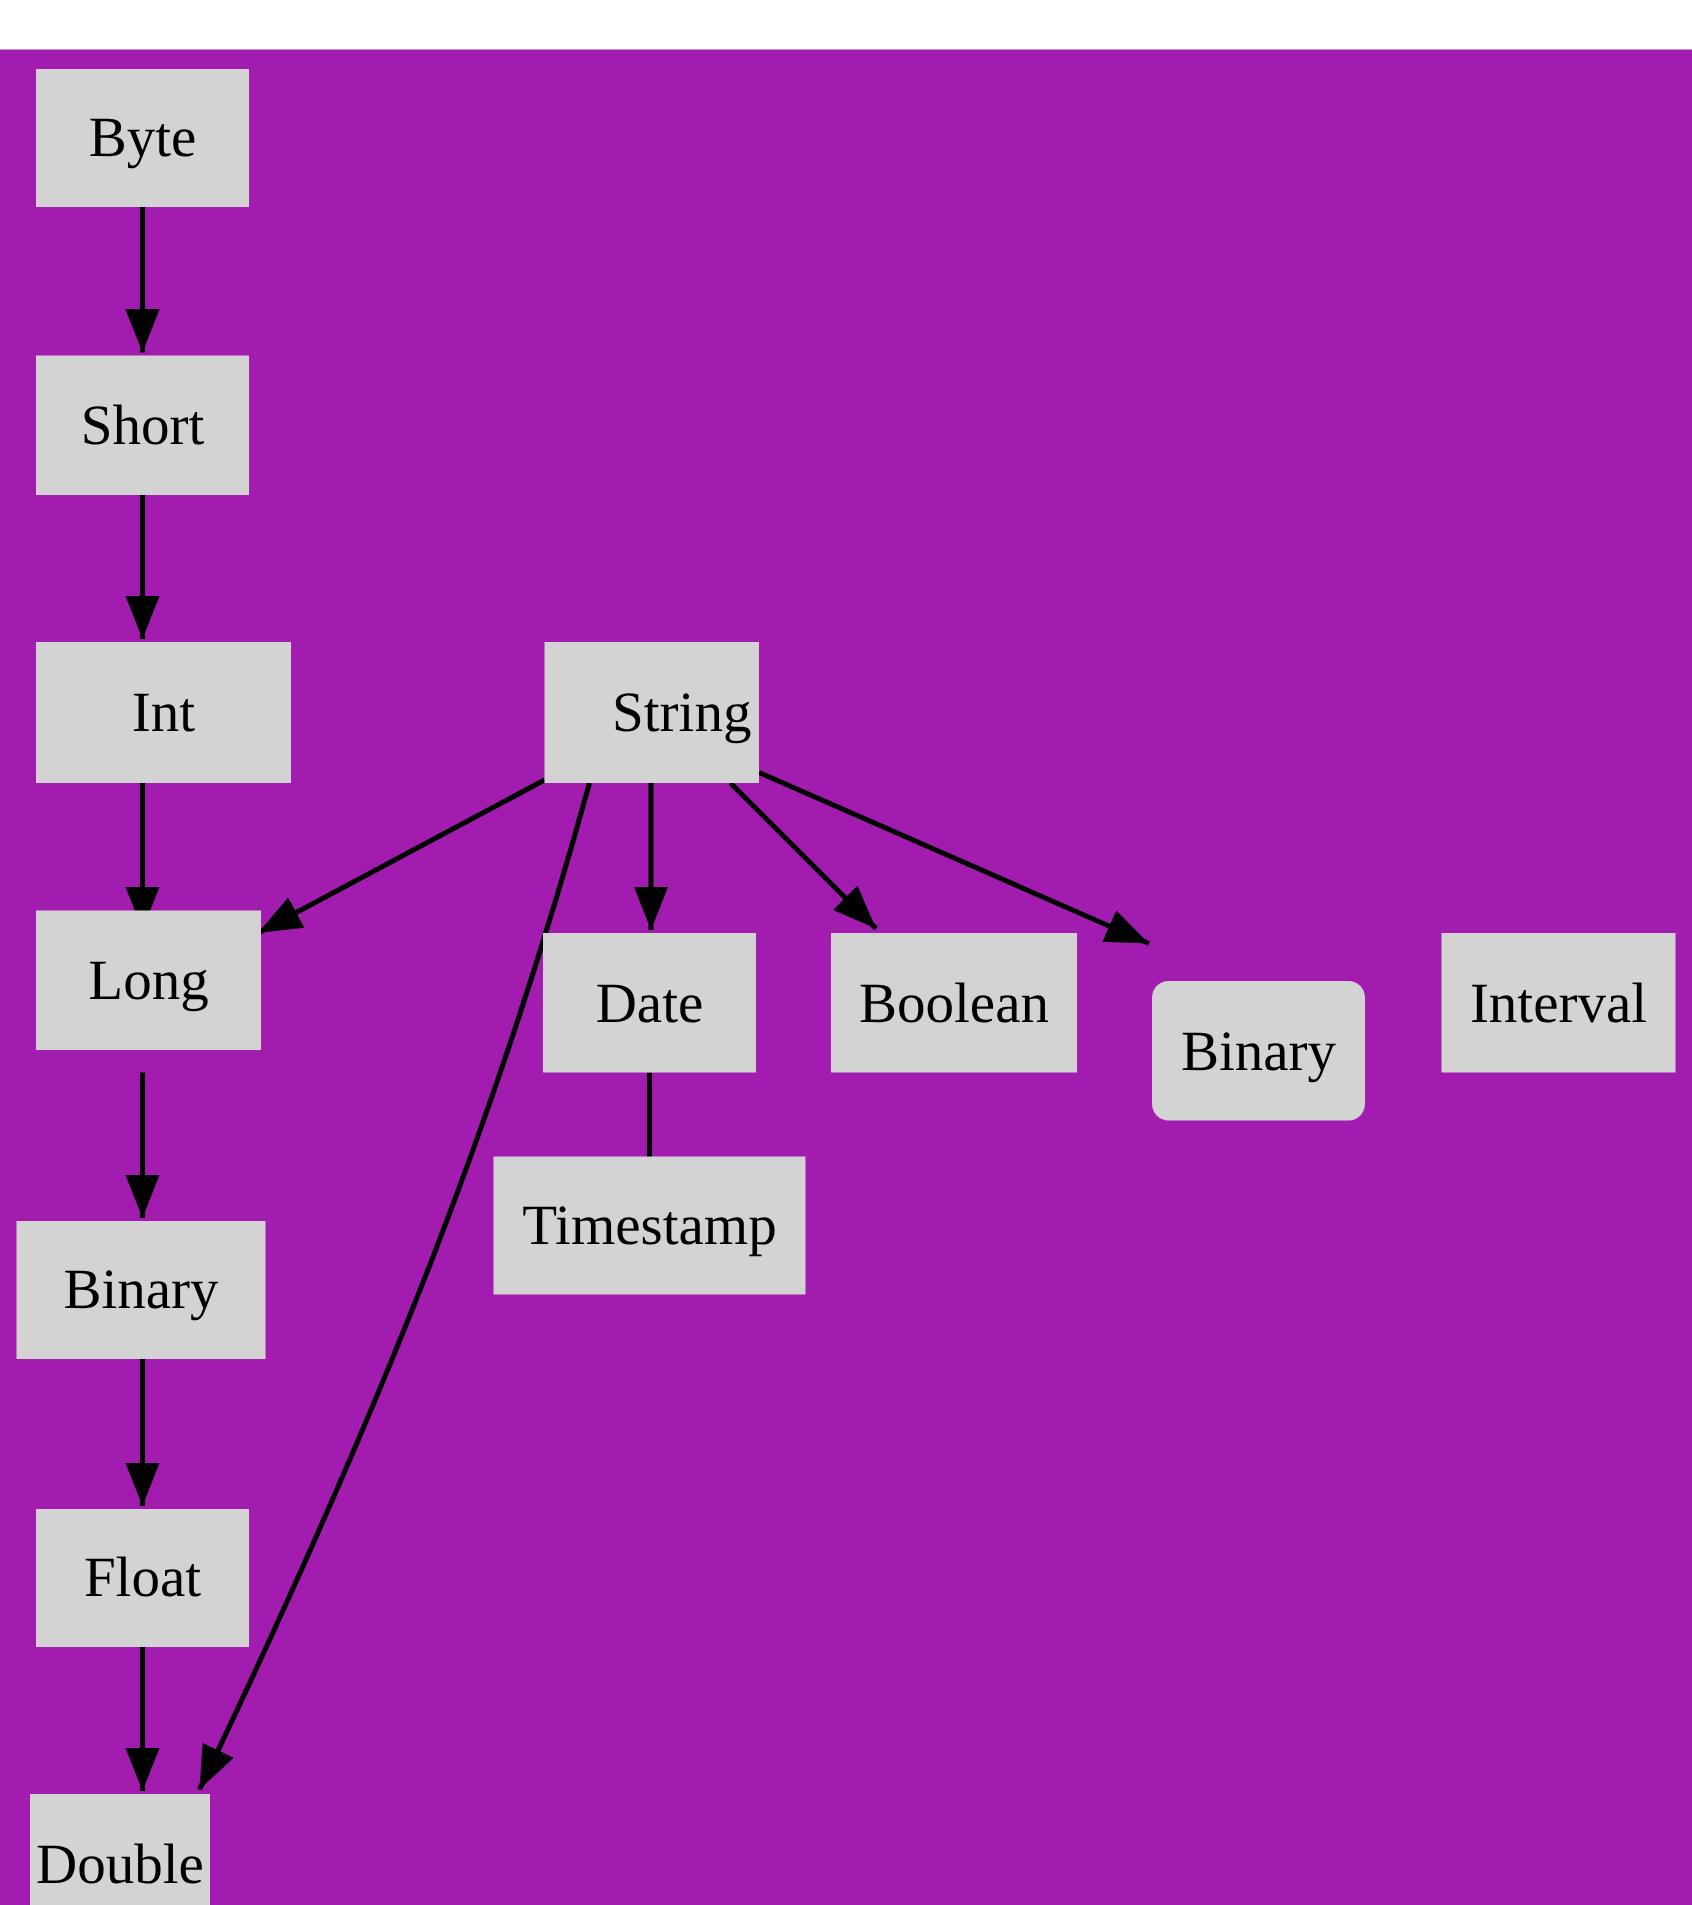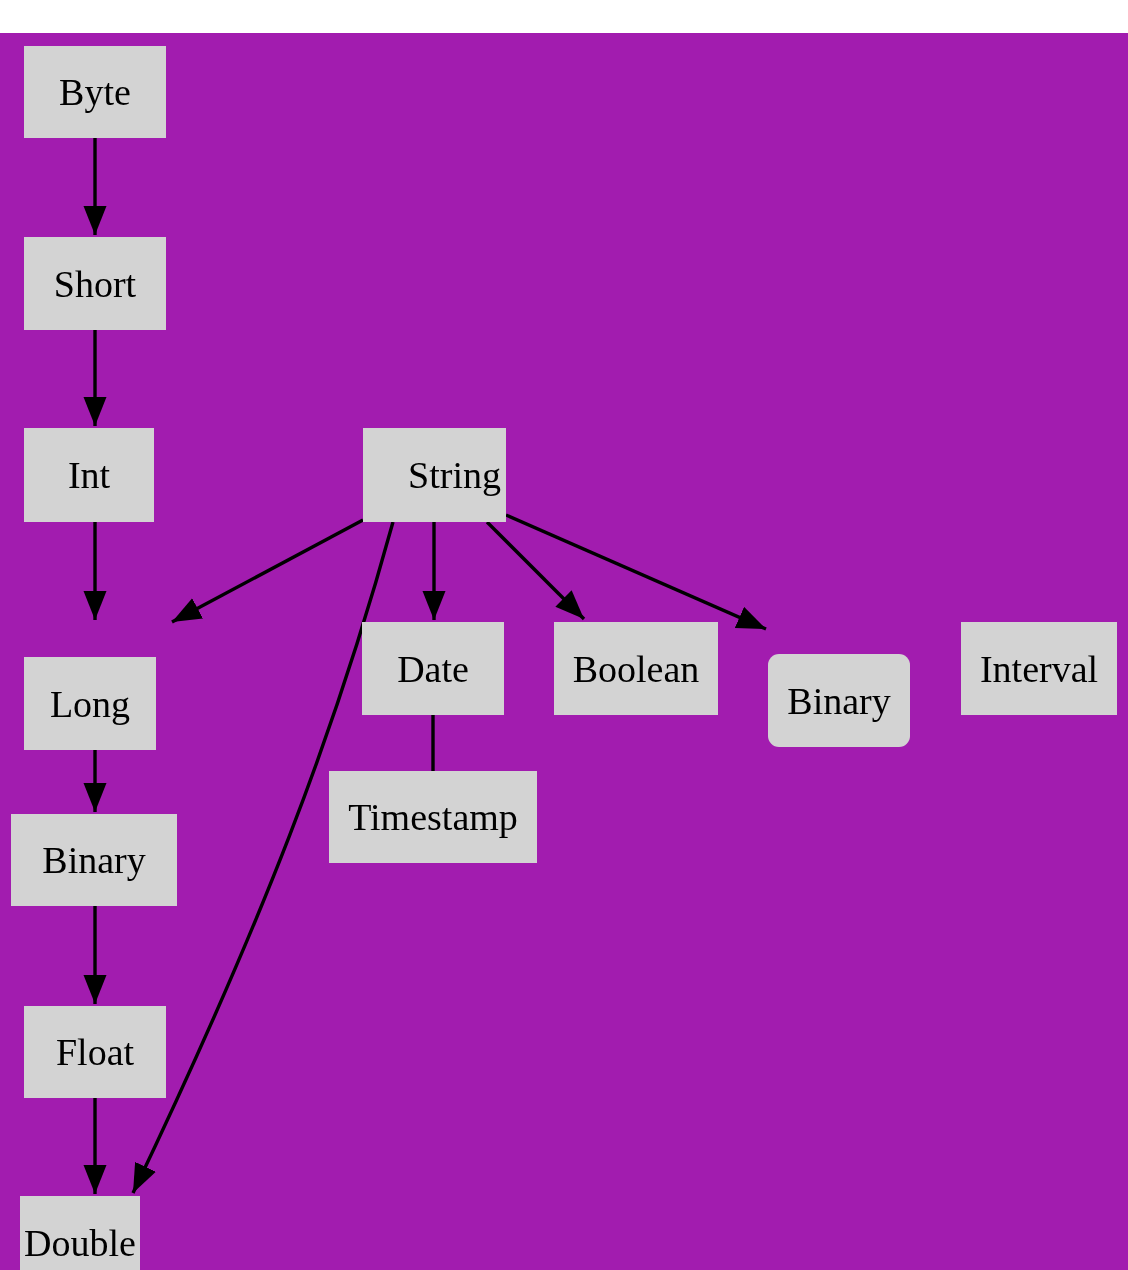--- a/index.html
+++ b/index.html
@@ -68,27 +68,27 @@
     <path class="edge" d="M506,482 L766,596" marker-end="url(#arrowhead)"></path>
     <path class="edge" d="M393,489 C335,700 262,890 133,1160" marker-end="url(#arrowhead)"></path>
   </svg>
 
   <div class="node" style="left:24px;  top:13px;   width:142px; height:92px;">
       <span>Byte</span>
     </div>
   <div class="node" style="left:24px;  top:204px;  width:142px; height:93px;">
       <span>Short</span>
     </div>
-  <div class="node" style="left:24px;  top:395px;  width:130px; height:94px;">
+  <div class="node" style="left:24px;  top:395px;  width:170px; height:94px;">
       <span>Int</span>
     </div>
   <div class="node" style="left:363px; top:395px;  width:143px; height:94px;padding-left:40px;">
       <span>String</span>
     </div>
-  <div class="node" style="left:24px;  top:624px;  width:132px; height:93px;">
+  <div class="node" style="left:24px;  top:574px;  width:150px; height:93px;">
       <span>Long</span>
     </div>
   <div class="node" style="left:362px; top:589px;  width:142px; height:93px;">
       <span>Date</span>
     </div>
   <div class="node" style="left:554px; top:589px;  width:164px; height:93px;">
       <span>Boolean</span>
     </div>
   <div class="node" style="left:768px; top:621px;  width:142px; height:93px;border-radius:11px;">
       <span>Binary</span>

